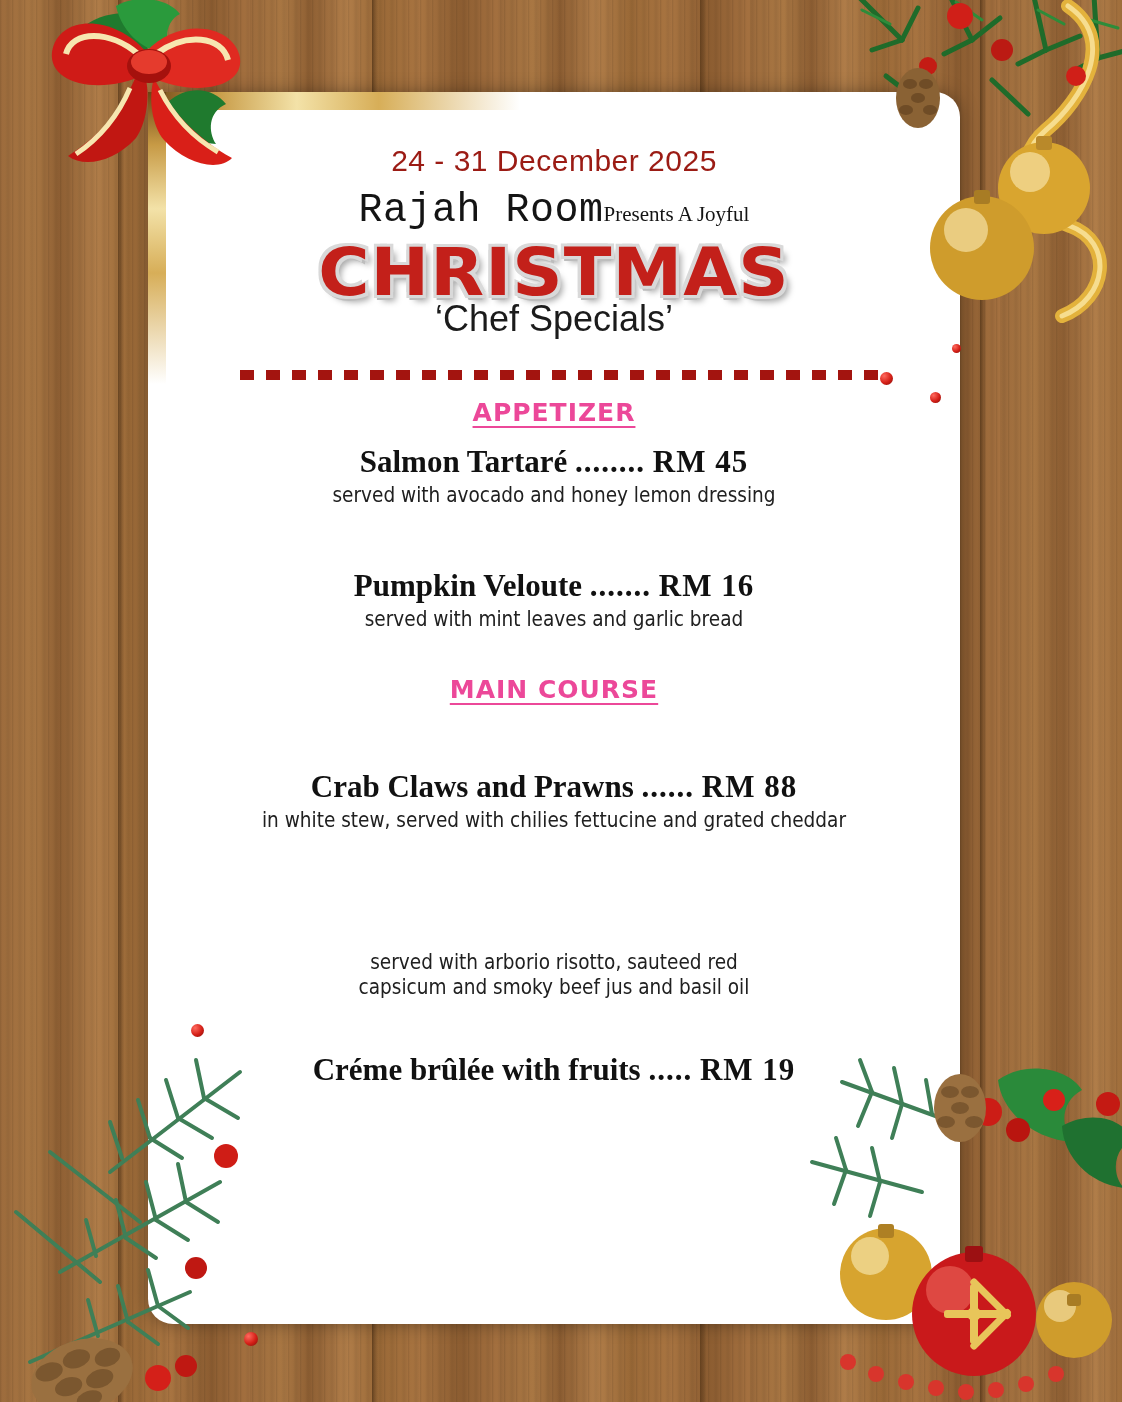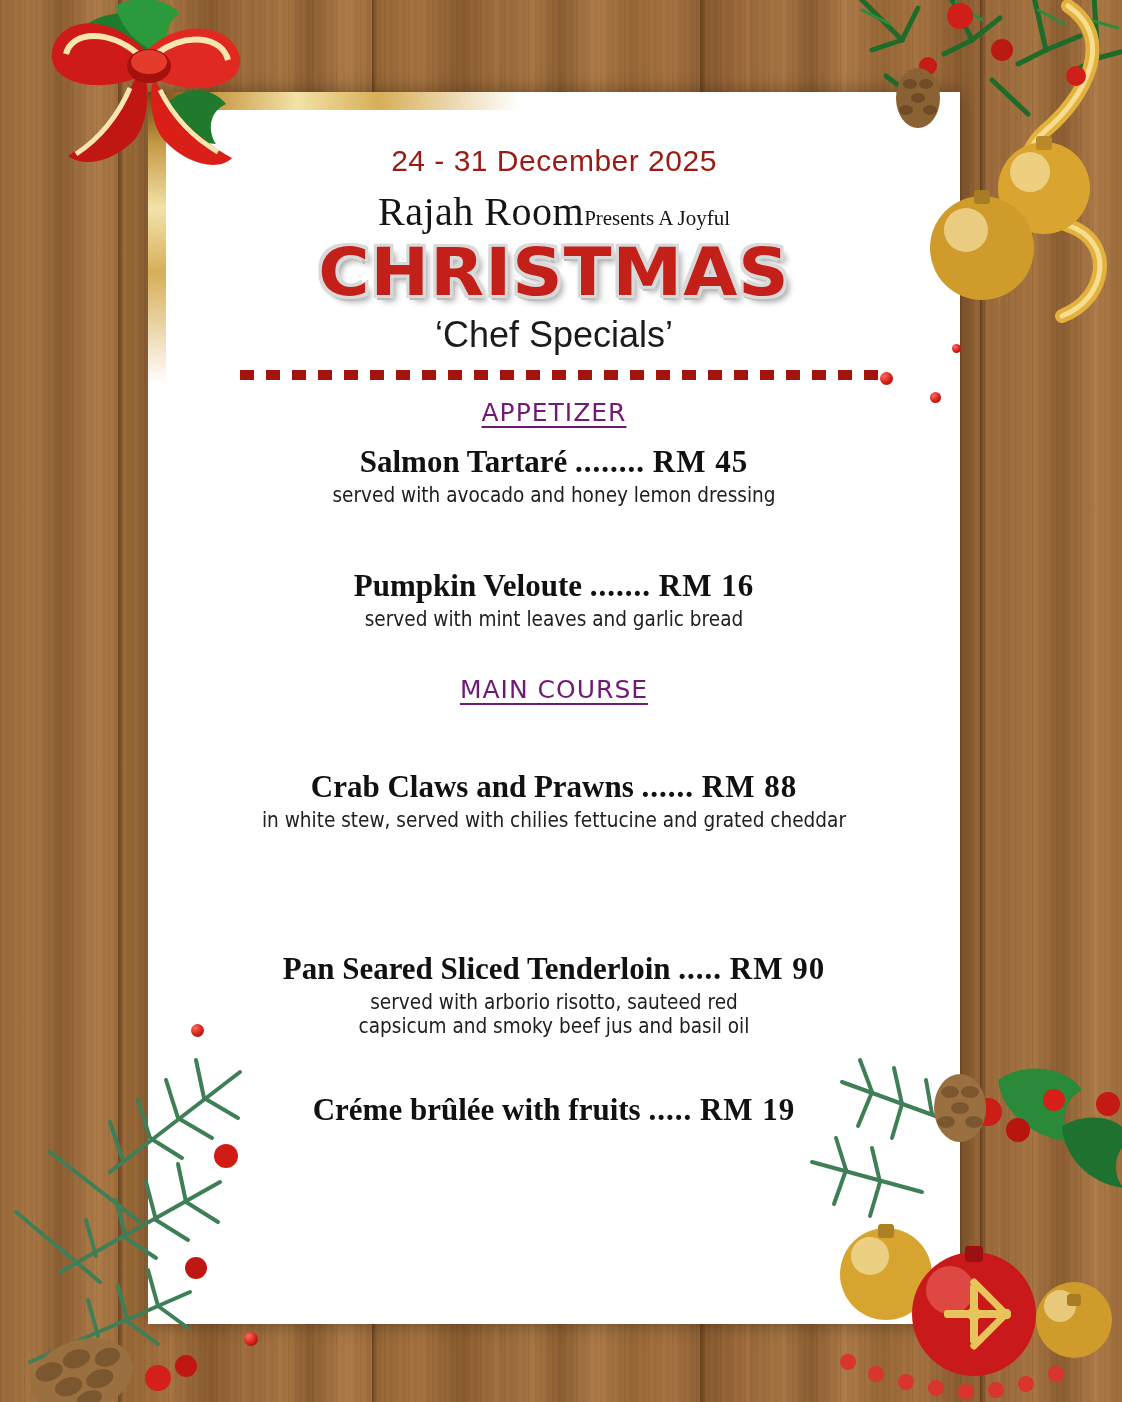--- a/index.html
+++ b/index.html
@@ -41,20 +41,21 @@
 
   
   .card {
     position: absolute;
     left: 148px;
     top: 92px;
     width: 812px;
     height: 1232px;
     background: #ffffff;
     box-shadow: 0 0 18px rgba(0,0,0,0.35);
+    border-radius: 25px;
   }
 
   
   .gold-bar-top {
     position: absolute;
     left: 148px;
     top: 92px;
     width: 372px;
     height: 18px;
     background: linear-gradient(90deg, #6b4516 0%, #c79a45 18%, #f3e2a8 40%, #d7ae58 62%, #ffffff 100%);
@@ -83,21 +84,21 @@
   .presents-line {
     position: absolute;
     left: 0;
     top: 96px;
     width: 100%;
     text-align: center;
     color: #141414;
     white-space: nowrap;
   }
   .presents-line .rajah {
-    font-family: Liberation Serif, serif;
+    font-family: Liberation Mono, monospace;
     font-size: 40px;
     letter-spacing: 0.5px;
   }
   .presents-line .joyful {
     font-family: "Liberation Serif", serif;
     font-size: 21px;
   }
   .christmas {
     position: absolute;
     left: 0;
@@ -114,21 +115,21 @@
       3px -3px 0 #d9d9d9,
       -3px  3px 0 #d9d9d9,
       3px  3px 0 #d9d9d9,
       0px  5px 0 #bdbdbd,
       5px  6px 6px rgba(0,0,0,0.35);
     transform: scaleX(1.06);
   }
   .chef-specials {
     position: absolute;
     left: 0;
-    top: 222px;
+    top: 206px;
     width: 100%;
     text-align: center;
     font-family: "Liberation Sans", sans-serif;
     font-size: 36px;
     color: #1b1b1b;
   }
 
   .dotted-rule {
     position: absolute;
     left: 92px;
@@ -142,24 +143,24 @@
   
   .menu {
     position: absolute;
     left: 40px;
     top: 306px;
     width: 732px;
     text-align: center;
   }
   .section-head {
     font-family: "DejaVu Sans", sans-serif;
-    font-weight: normal;
+    font-weight: bold;
     font-size: 25px;
     letter-spacing: 1px;
-    color: #701a75;
+    color: #ec4899;
     text-decoration: underline;
     text-underline-offset: 5px;
     margin: 0 0 4px 0;
   }
   .item {
     margin: 15px;
   }
   .item-line {
     font-family: "Liberation Serif", serif;
     font-weight: bold;
@@ -275,25 +276,20 @@
           </div>
           <div class="desc">in white stew, served with chilies fettucine and grated cheddar</div>
         </div>
 
         <div class="gap-lg"></div>
 
 
         <div class="gap-lg"></div>
 
         <div class="item">
-          <div class="item-line">
-            <span>Pan Seared Sliced Tenderloin</span>
-            <span class="dots">.....</span>
-            <span class="price">RM 90</span>
-          </div>
           <div class="desc">served with arborio risotto, sauteed red</div>
           <div class="desc">capsicum and smoky beef jus and basil oil</div>
         </div>
       </div>
 
       <div class="gap-sm"></div>
 
       <div class="section">
         <div class="item">
           <div class="item-line">

